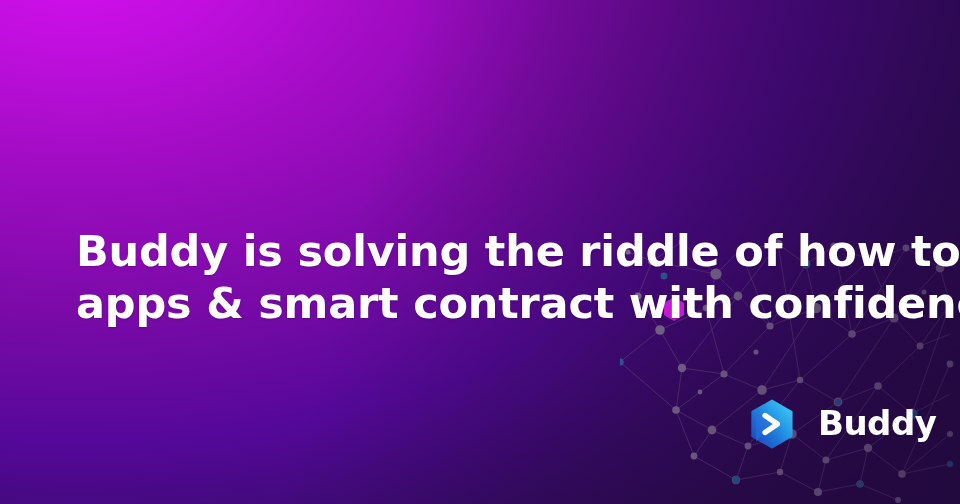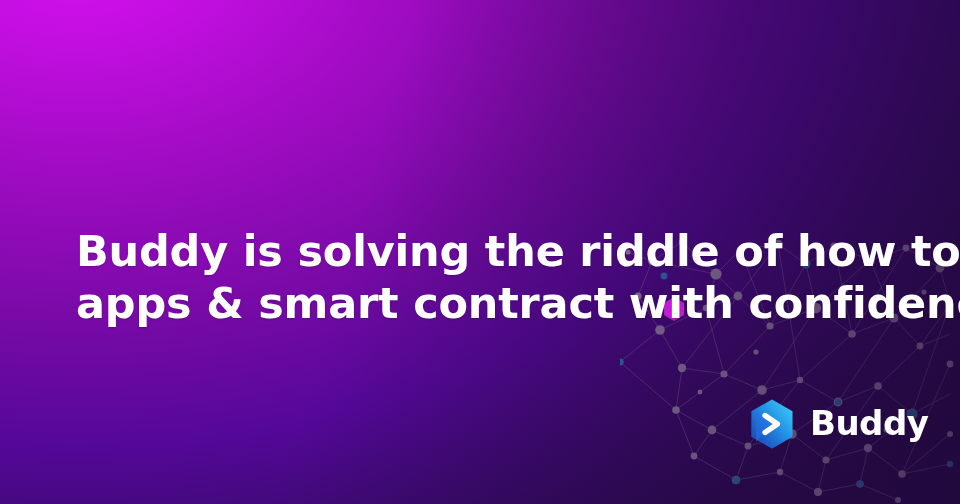--- a/index.html
+++ b/index.html
@@ -57,21 +57,21 @@
     display: block;
     white-space: nowrap;
   }
 
   #logo-lockup {
     position: absolute;
     left: 746px;
     top: 398px;
     display: flex;
     align-items: center;
-    gap: 12px;
+    gap: 20px;
     z-index: 4;
   }
   #logo-mark {
     width: 52px;
     height: 52px;
     display: block;
   }
   #logo-word {
     color: #ffffff;
     font-family: "DejaVu Sans", sans-serif;

